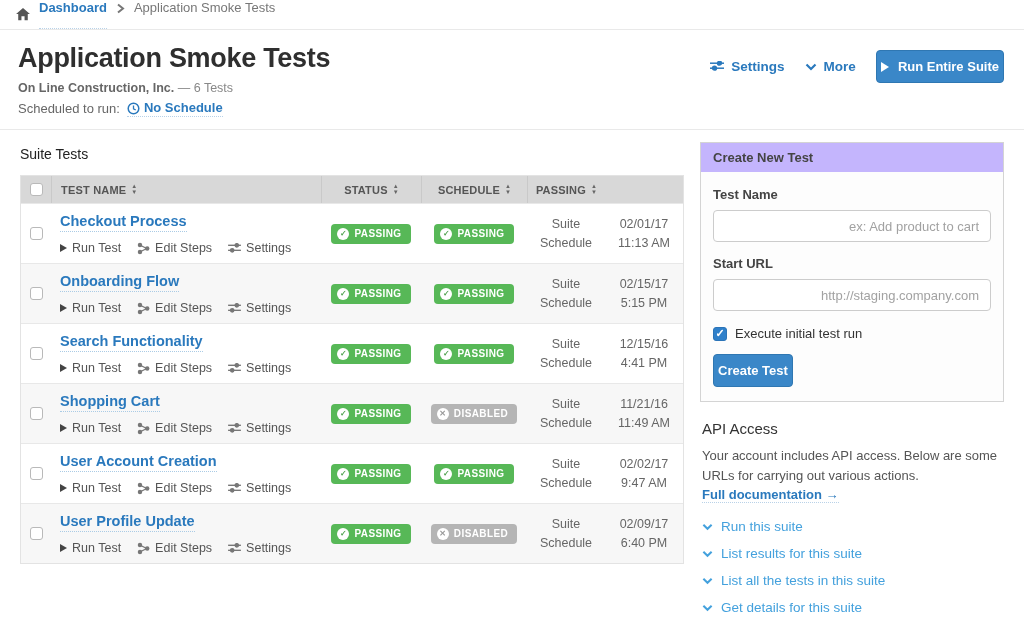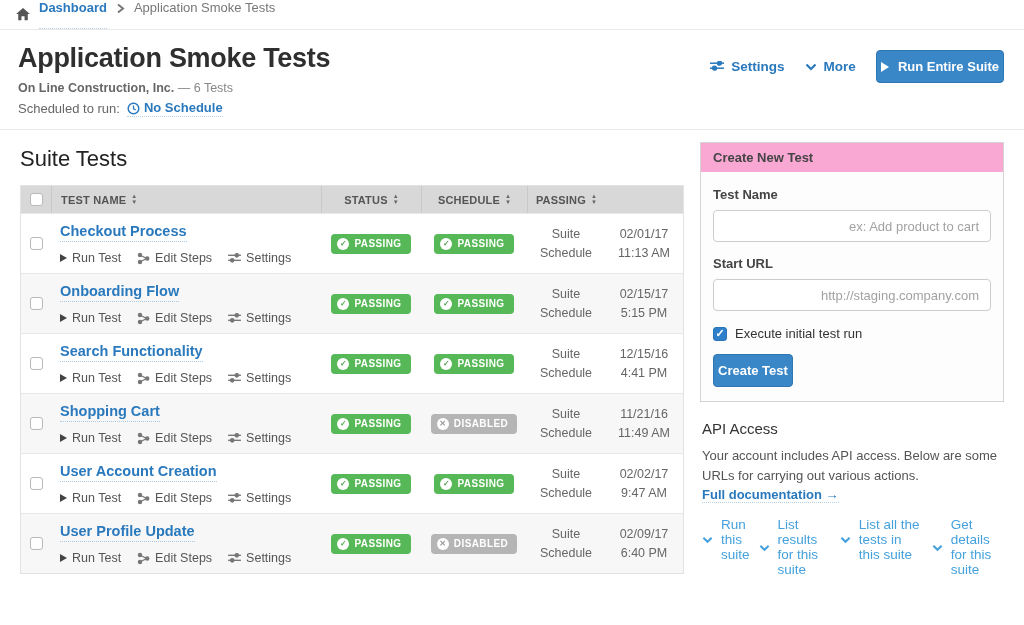--- a/index.html
+++ b/index.html
@@ -50,21 +50,21 @@
     color:#fff;font-weight:bold;font-size:13px;font-family:inherit;
     padding:8px 4px;border-radius:4px;cursor:pointer;
   }
   .play-tri{width:0;height:0;border-top:5px solid transparent;border-bottom:5px solid transparent;border-left:8px solid #fff;}
   .play-tri.dark{border-left-color:#444;border-top-width:4px;border-bottom-width:4px;border-left-width:7px;}
 
   
   .main{display:flex;gap:16px;padding:0 20px;margin-top:12px;}
   .left-col{width:664px;flex:none;}
   .right-col{width:304px;flex:none;}
-  .section-heading{font-size:22px;font-weight:normal;color:#222;margin:4px 0 13px;}
+  .section-heading{font-size:14px;font-weight:normal;color:#222;margin:4px 0 13px;}
 
   
   .table{border:1px solid #e3e3e3;}
   .thead{
     display:grid;grid-template-columns:30px 270px 100px 106px 78px 78px;
     background:var(--table-header-bg);height:27px;align-items:stretch;
     font-size:11px;font-weight:bold;color:#555;letter-spacing:.2px;
   }
   .th{display:flex;align-items:center;justify-content:center;gap:5px;border-left:1px solid #c9c9c9;}
   .th:first-child{border-left:none;}
@@ -109,38 +109,38 @@
     -webkit-appearance:none;appearance:none;width:13px;height:13px;margin:0;
     border:1px solid #b9b9b9;border-radius:3px;background:#fff;position:relative;cursor:pointer;
   }
   input[type="checkbox"]:checked{background:#2f80ca;border-color:#2b74b8;}
   input[type="checkbox"]:checked::after{
     content:"✓";position:absolute;left:1.5px;top:-1px;color:#fff;font-size:11px;font-weight:bold;
   }
 
   
   .panel{border:1px solid #d4d4d4;background:#fdfdfd;}
-  .panel-header{background:#f9a8d4;padding:7px 12px;font-size:13px;font-weight:bold;color:#444;}
+  .panel-header{background:#c4b5fd;padding:7px 12px;font-size:13px;font-weight:bold;color:#444;}
   .panel-body{padding:13px 12px 14px;}
   .field-label{font-size:13px;color:#444;font-weight:bold;margin:2px 0 8px;}
   .field-label.second{margin-top:14px;}
   .text-input{
     width:100%;height:32px;border:1px solid #ccc;border-radius:4px;
     padding:0 11px;font-size:13px;color:#333;font-family:inherit;background:#fff;text-align:right;
   }
   .text-input::placeholder{color:#a2a2a2;}
   .check-row{display:flex;align-items:center;gap:8px;margin:15px 0 13px;font-size:13px;color:#333;}
   .check-row input{width:14px;height:14px;}
 
   
   .api{margin-top:18px;padding-left:2px;}
   .api-heading{font-size:15px;font-weight:normal;color:#333;margin:0 0 9px;}
   .api-desc{font-size:13px;color:#555;line-height:1.5;margin:0 0 12px;}
   .doc-link{color:var(--link-blue);font-weight:bold;border-bottom:1px dotted #b9d2e8;white-space:nowrap;}
-  .api-links{list-style:none;margin:0;padding:0;display:flex;flex-direction:row;gap:9px;}
+  .api-links{list-style:none;margin:0;padding:0;display:flex;flex-direction:column;gap:9px;}
   .api-links li a{display:inline-flex;align-items:center;gap:8px;color:var(--light-blue);font-size:13.5px;}
 
   .icon-svg{display:inline-block;vertical-align:middle;}
 </style>
 </head>
 <body>
 
 <nav class="breadcrumb">
   <a class="bc-home">
     <svg class="icon-svg" width="14" height="13" viewBox="0 0 16 15">

